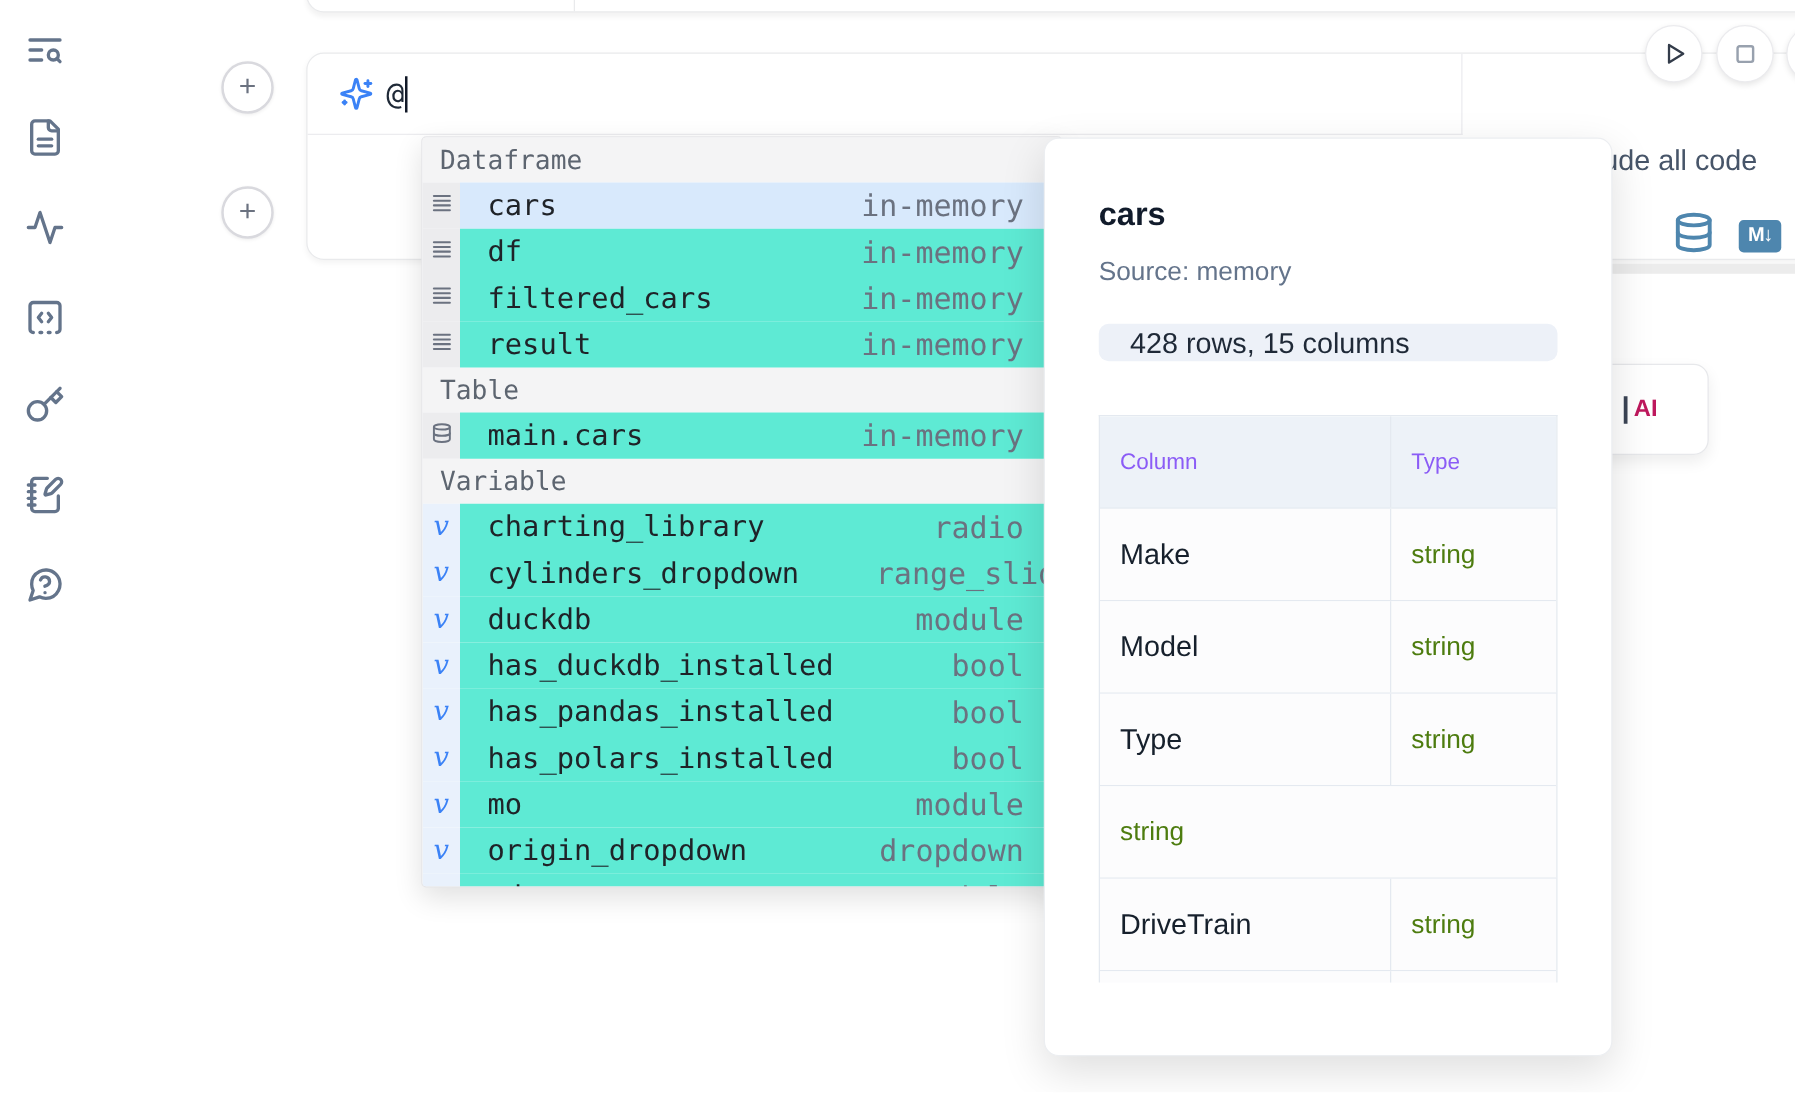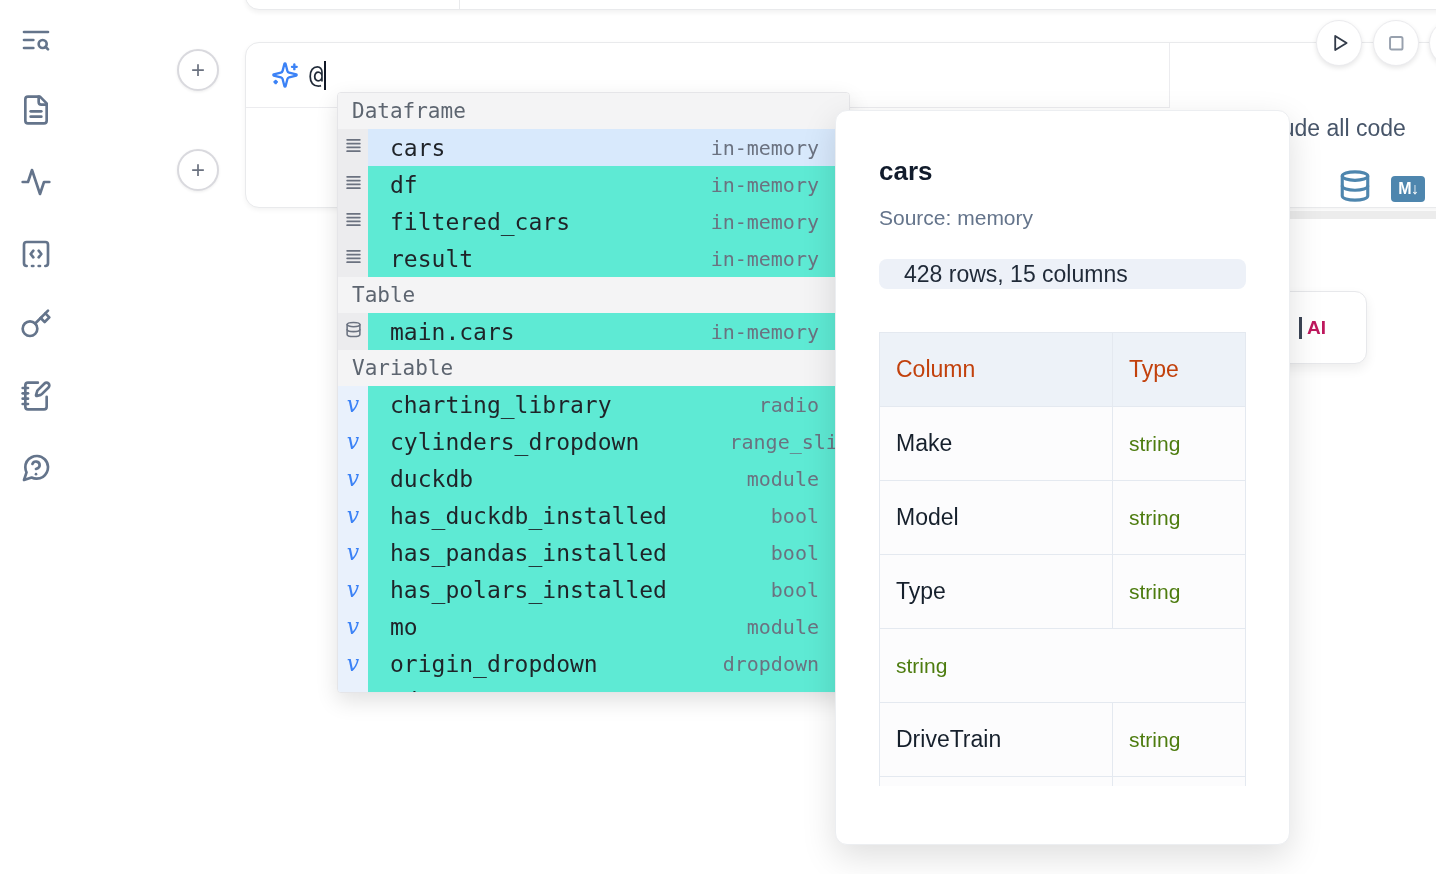--- a/index.html
+++ b/index.html
@@ -56,55 +56,55 @@
   .circle-btn svg { width:26px; height:26px; }
 
   
   .ai-btn { position:absolute; left:1240px; top:291px; width:127px; height:73px; background:#fff;
     border:1px solid #e7e8eb; border-radius:12px; box-shadow:0 5px 12px rgba(0,0,0,0.07);
     display:flex; align-items:center; justify-content:flex-end; padding-right:40px; }
   .ai-stem { width:3px; height:22px; background:#3b4454; margin-right:5px; }
   .ai-label { font-size:19px; font-weight:bold; color:#be185d; }
 
   
-  .ac-menu { position:absolute; left:337px; top:92px; width:513px; height:601px;
+  .ac-menu { position:absolute; left:337px; top:109px; width:513px; height:601px;
     background:#fff; border:1px solid #e5e5e8; border-radius:4px; overflow:hidden;
     box-shadow:0 8px 22px rgba(0,0,0,0.12);
     font-family:"DejaVu Sans Mono", monospace; }
   .ac-header { height:36px; background:#f4f4f5; color:#5d6570; font-size:21px;
     display:flex; align-items:center; padding-left:14px; }
   .ac-row { height:37px; display:flex; align-items:stretch; }
   .ac-gutter { width:30px; flex:0 0 30px; background:#ececee; display:flex;
     align-items:center; justify-content:center; color:#6b7280; }
   .ac-row.var .ac-gutter { background:#e9f1fc; }
   .ac-content { flex:1; display:flex; align-items:center; padding:0 30px 0 22px;
     background:#5eead4; overflow:hidden; }
   .ac-row.selected .ac-content { background:#d8e9fc; }
   .ac-label { font-size:23px; color:#1f2328; white-space:nowrap; }
-  .ac-type { margin-left:auto; font-size:20px; color:#6b7280; white-space:nowrap; }
+  .ac-type { margin-left:auto; font-size:24px; color:#6b7280; white-space:nowrap; }
   .ac-type.clipped { margin-right:-55px; }
   .v-glyph { font-family:"DejaVu Serif", serif; font-style:italic; font-size:22px; color:#3b82f6; }
   .df-icon svg, .tbl-icon svg { width:17px; height:17px; }
 
   
   .popup { position:absolute; left:835px; top:110px; width:455px; height:735px; background:#fff;
     border:1px solid #eceef1; border-radius:12px; box-shadow:0 12px 34px rgba(0,0,0,0.13);
     padding:45px 43px 0 43px; overflow:hidden; }
   .popup-title { font-size:26px; font-weight:bold; color:#111b2b; line-height:30px; }
   .popup-source { margin-top:22px; font-size:21px; color:#64748b; line-height:20px; }
   .popup-badge { margin-top:31px; height:30px; background:#edf1f8; border-radius:8px;
     display:flex; align-items:center; padding-left:25px; font-size:23px; color:#1f2937; }
   .schema-wrap { margin-top:43px; height:454px; overflow:hidden;
     border:1px solid #e4e9f0; border-bottom:none; }
   .schema-row { display:flex; height:74px; background:#fcfcfd; border-bottom:1px solid #e4e9f0; }
   .schema-row.head { background:#edf2f8; }
   .sc-col { width:233px; flex:0 0 233px; border-right:1px solid #e4e9f0;
     display:flex; align-items:center; padding-left:16px; }
   .sc-type { flex:1; display:flex; align-items:center; padding-left:16px; }
-  .schema-row.head .sc-col, .schema-row.head .sc-type { font-size:23px; color:#c2410c; }
+  .schema-row.head .sc-col, .schema-row.head .sc-type { font-size:18px; color:#8b5cf6; }
   .schema-row .cell-name { font-family:Liberation Sans, sans-serif; font-size:23px; color:#16202c; }
   .schema-row .cell-type { font-size:21px; color:#4d7c0f; }
 </style>
 </head>
 <body>
 
 <div id="root">
 
   <div class="side-icon" style="top:24px">
     <svg viewBox="0 0 24 24" fill="none" stroke="currentColor" stroke-width="2" stroke-linecap="round" stroke-linejoin="round">

